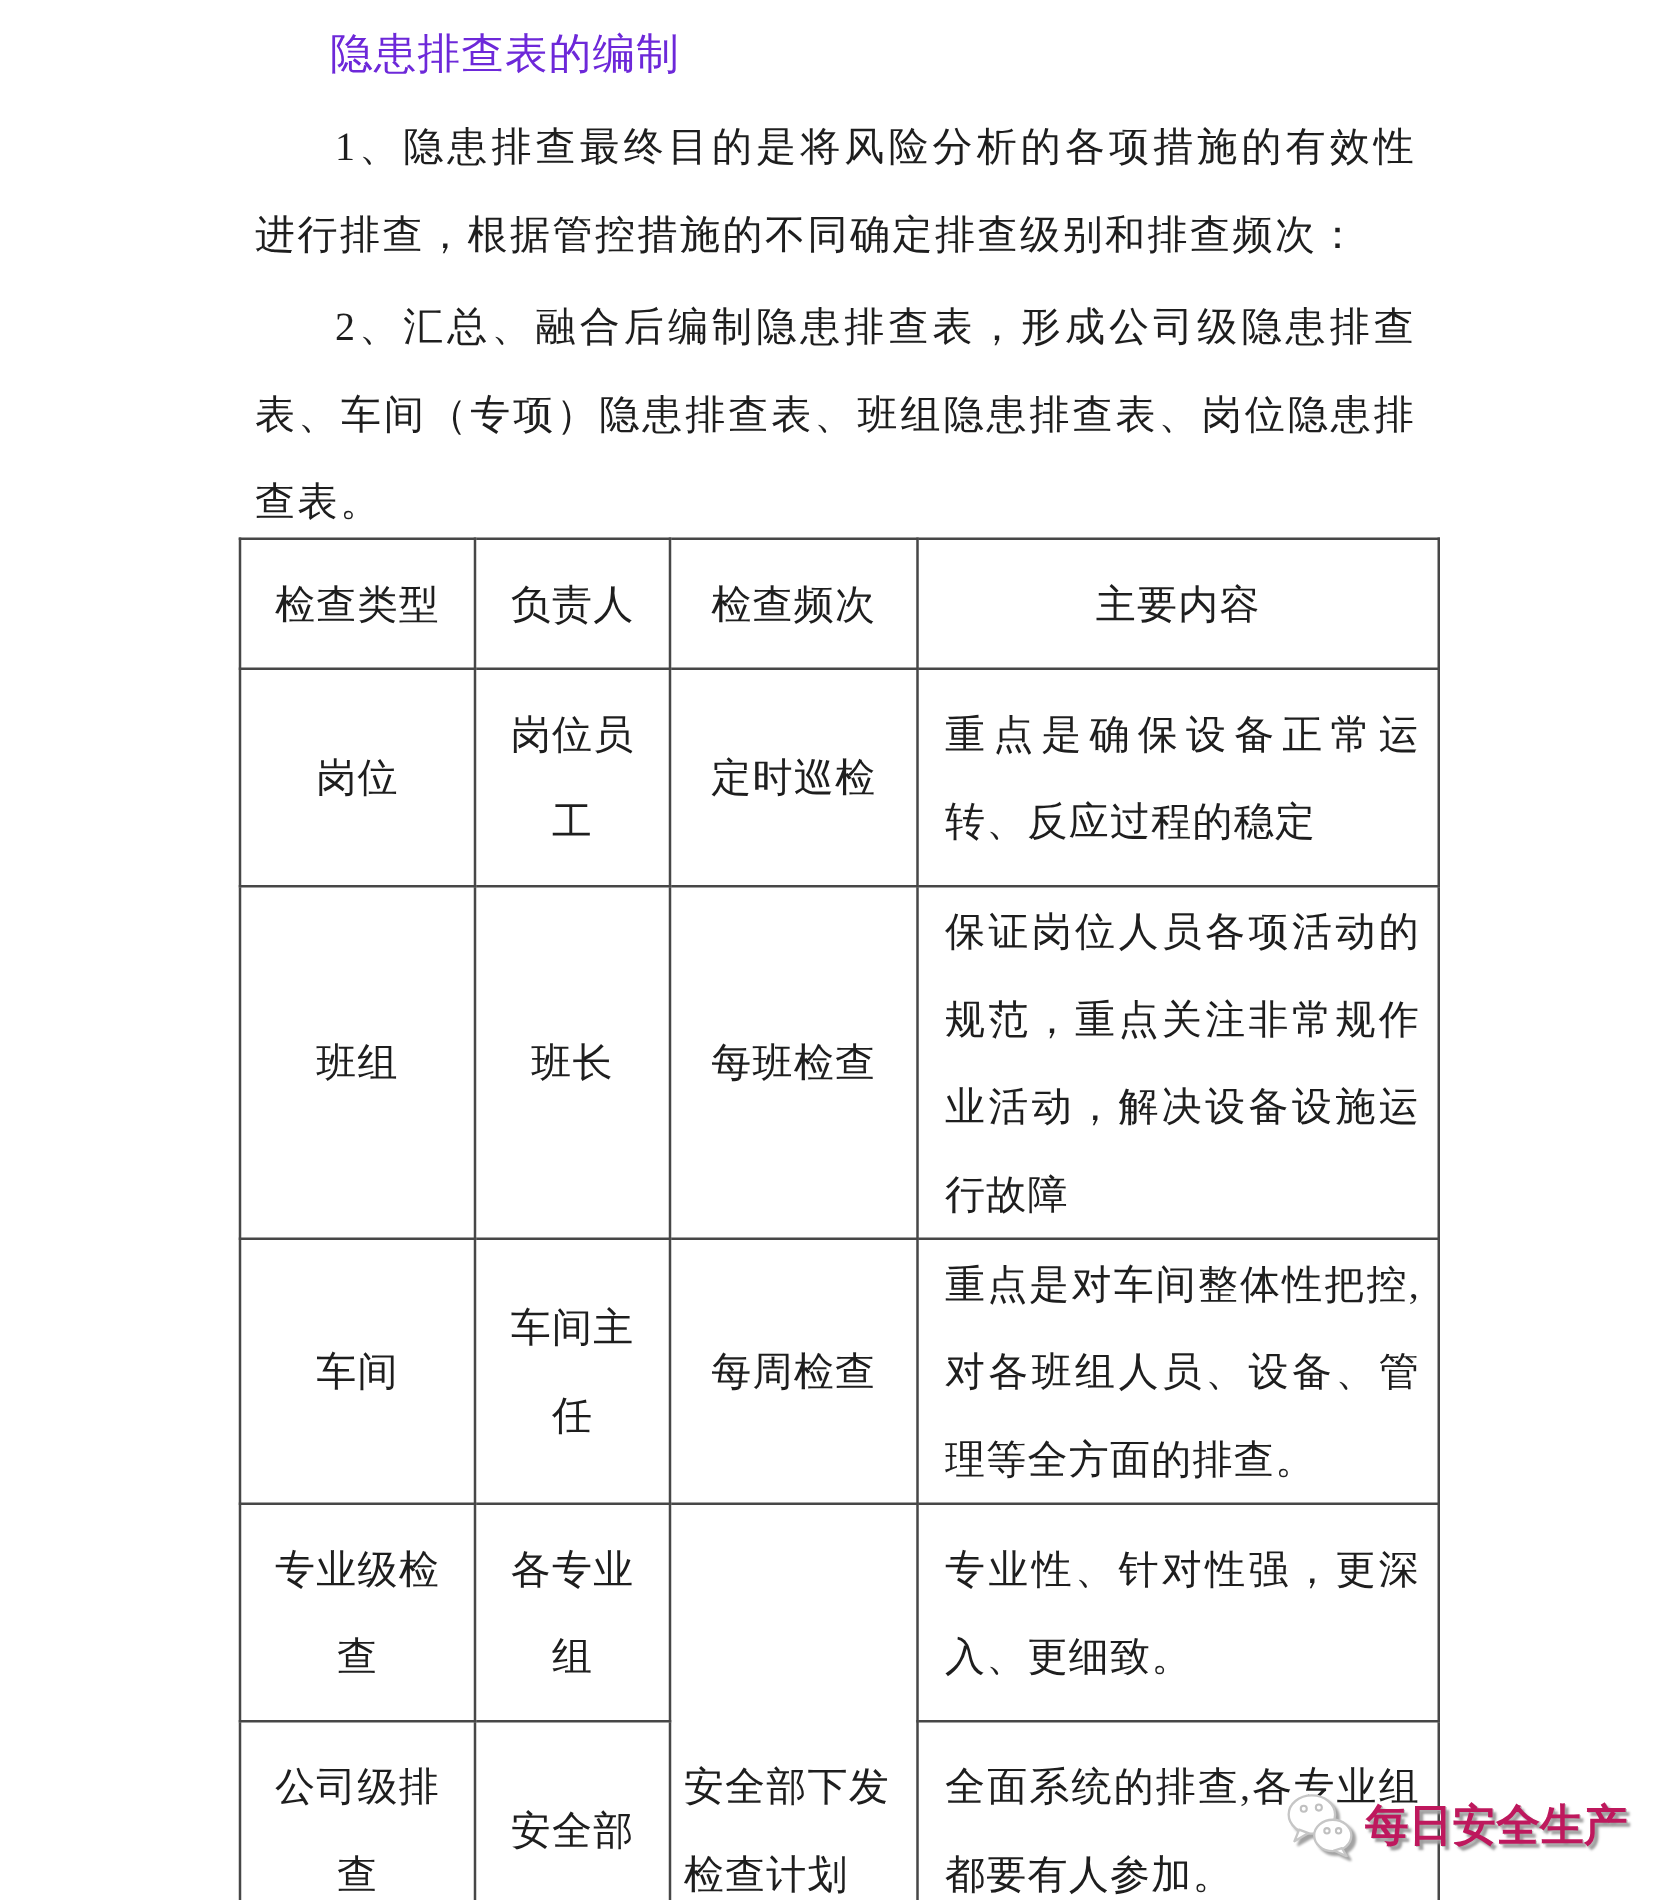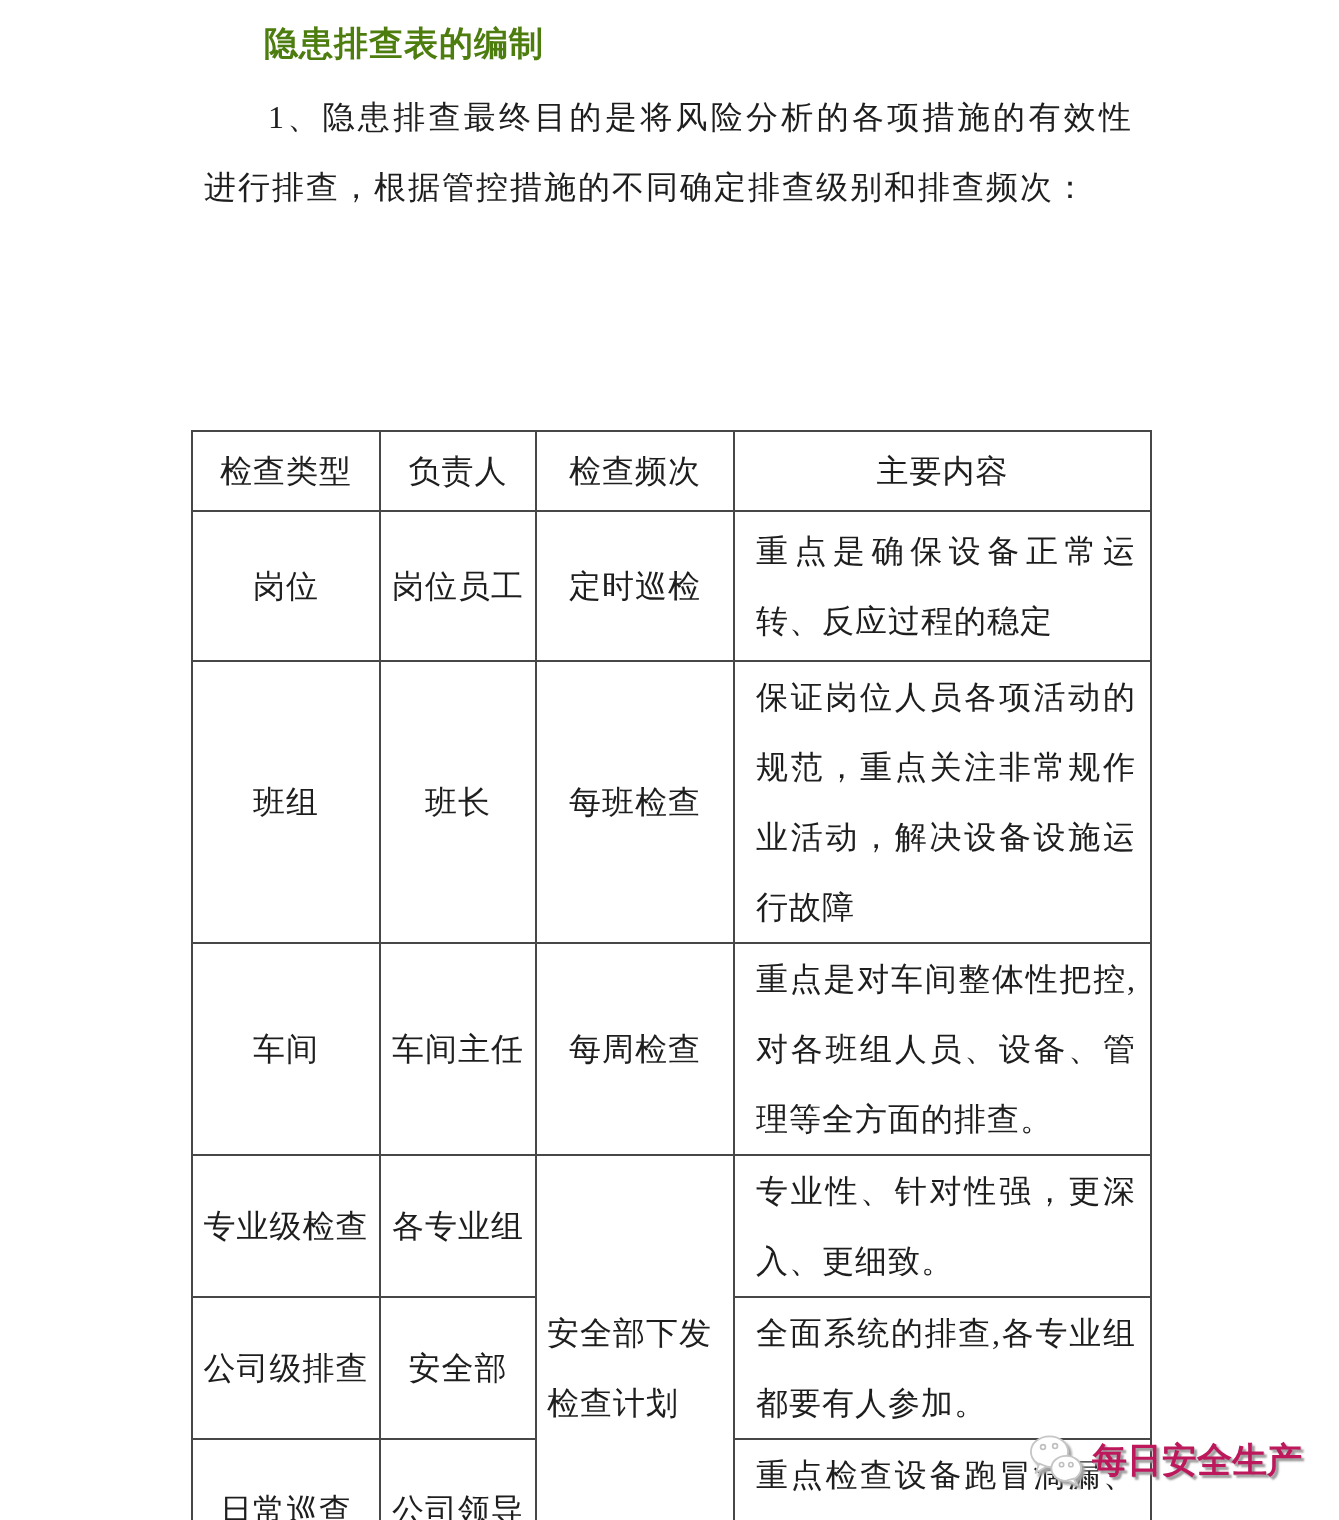--- a/index.html
+++ b/index.html
@@ -7,43 +7,43 @@
     width:1339px;height:1520px;background:#ffffff;overflow:hidden;
     font-family:"Liberation Serif","DejaVu Serif",serif;
     color:#1e1e1e;position:relative;
   }
   .page{position:relative;width:1339px;height:1520px;background:#fff;}
 
   
   .content{position:absolute;left:200px;top:8px;width:937px;}
   .doc-title{
     font-family:"Liberation Sans","DejaVu Sans",sans-serif;
-    font-weight:bold;font-size:34px;line-height:70px;
-    text-indent:64px;letter-spacing:1px;margin:0;color:#4d7c0f;
+    font-weight:normal;font-size:34px;line-height:70px;
+    text-indent:64px;letter-spacing:1px;margin:0;color:#6d28d9;
   }
   .para{
     font-size:32px;line-height:70px;margin:4px;
     text-align:justify;text-indent:64px;letter-spacing:2px;
   }
 
   
   table.check-table{
     position:absolute;left:191px;top:430px;width:959px;
     border-collapse:collapse;table-layout:fixed;
     font-size:32px;letter-spacing:1px;color:#1e1e1e;
     border:2px solid #474747;border-bottom:4px solid #7f7f7f;
   }
   .check-table col.c1{width:188px;}
   .check-table col.c2{width:156px;}
   .check-table col.c3{width:198px;}
   .check-table col.c4{width:417px;}
   .check-table th,.check-table td{
     border:2px solid #474747;vertical-align:middle;
     text-align:center;font-weight:normal;line-height:70px;
-    padding:4px;overflow:hidden;
+    padding:16px;overflow:hidden;
   }
   .check-table td.content-cell{
     text-align:justify;padding:0 14px 0 21px;
   }
   .check-table td.merged-cell{
     text-align:left;padding:0 6px 0 10px;
   }
   tr.r-header{height:67px;}
   tr.r1{height:150px;}
   tr.r2{height:205px;}
@@ -69,20 +69,21 @@
   }
 </style>
 </head>
 <body>
 
 <div class="page">
 
   <div class="content">
     <h1 class="doc-title">隐患排查表的编制</h1>
     <p class="para">1、隐患排查最终目的是将风险分析的各项措施的有效性进行排查，根据管控措施的不同确定排查级别和排查频次：</p>
+    <p class="para">2、汇总、融合后编制隐患排查表，形成公司级隐患排查表、车间（专项）隐患排查表、班组隐患排查表、岗位隐患排查表。</p>
   </div>
 
   <table class="check-table">
     <colgroup>
       <col class="c1">
         <col class="c2">
         <col class="c3">
         <col class="c4">
     </colgroup>
     <tbody>

